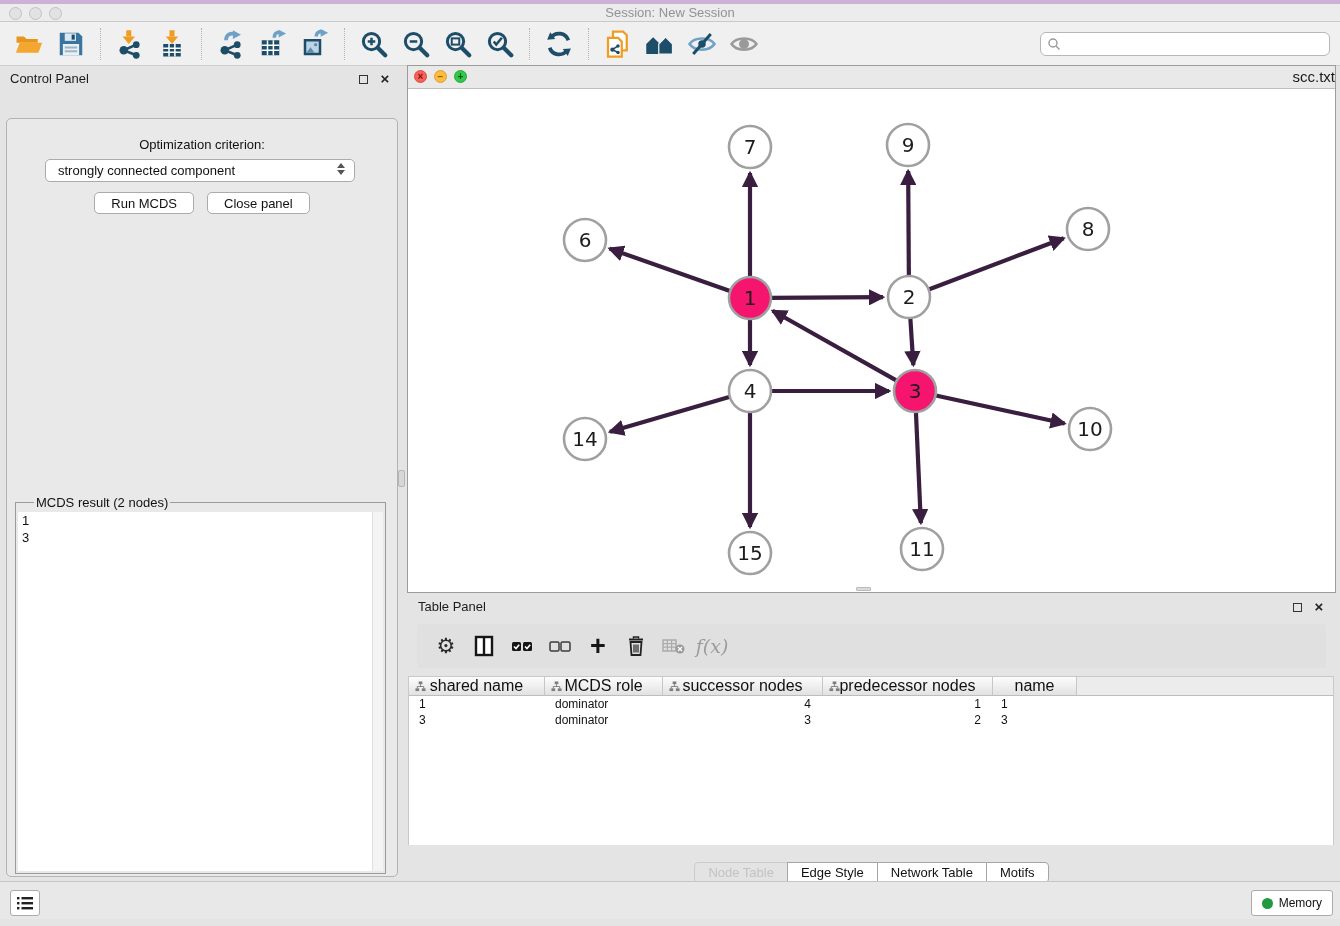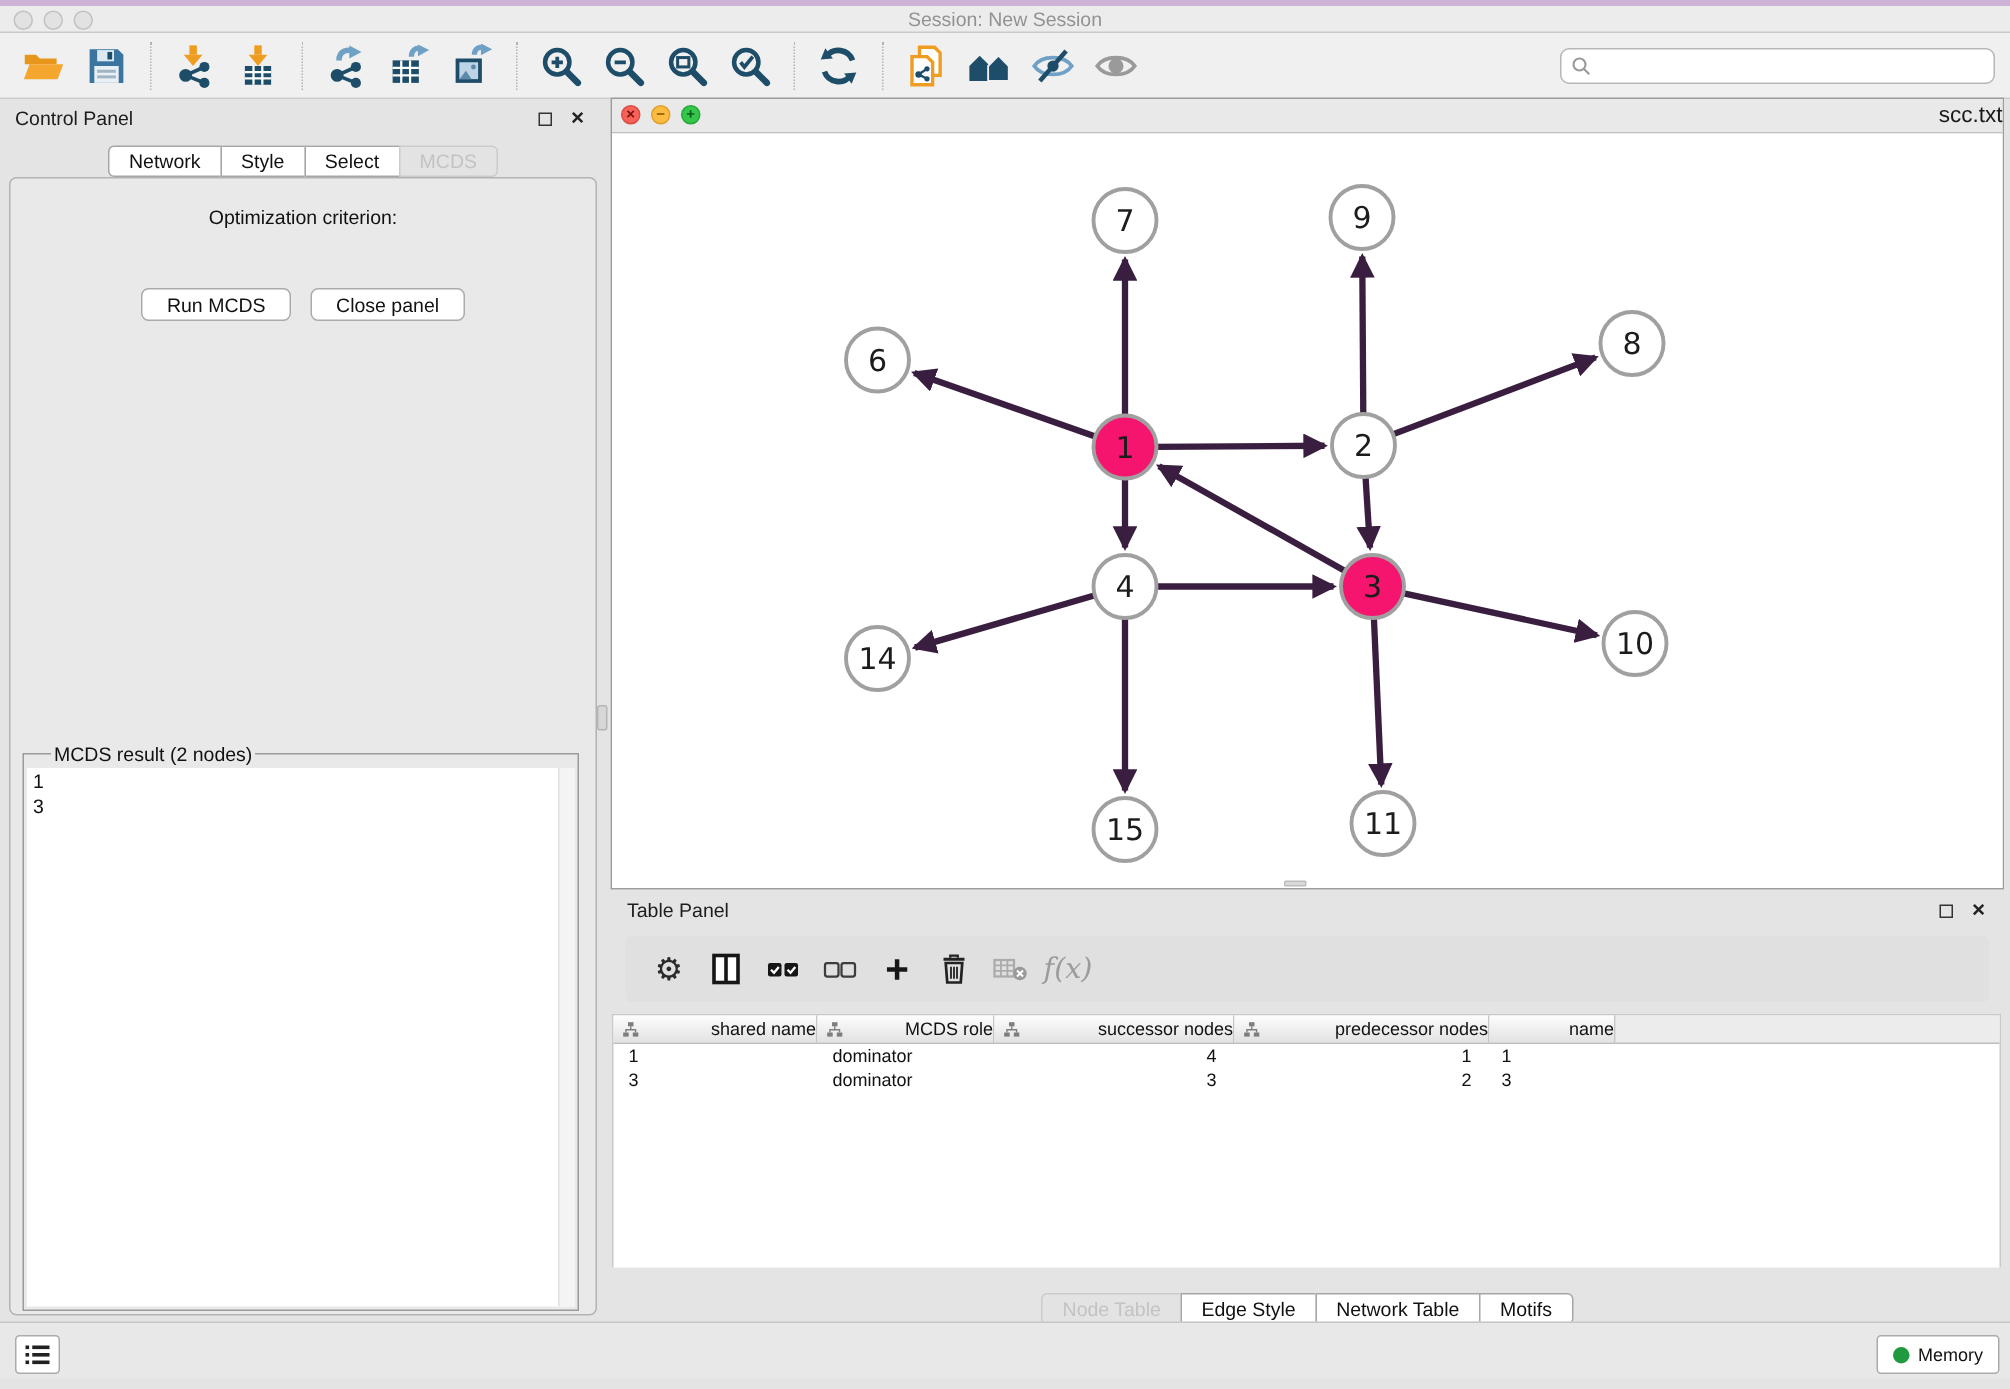--- a/index.html
+++ b/index.html
@@ -87,23 +87,23 @@
   .tp-header { position:absolute; left:11px; top:4px; font-size:13px; color:#1c1c1c; }
   .tp-wc { position:absolute; right:10px; top:5px; display:flex; gap:8px; }
   .tp-toolbar { position:absolute; left:10px; right:10px; top:29px; height:44px; background:#e0e0e0;
                 border-radius:4px; display:flex; align-items:center; padding-left:14px; }
   .tp-tool { width:30px; height:30px; display:flex; align-items:center; justify-content:center; margin-right:8px; }
   .gear-glyph { font-size:21px; color:#2a2a2a; font-family:"DejaVu Sans",sans-serif; }
   .plus-glyph { font-size:27px; font-weight:bold; color:#161616; line-height:26px; }
   .fx-glyph { font-family:"DejaVu Serif",serif; font-style:italic; font-size:19px; color:#9b9b9b; }
   .tbl-wrap { position:absolute; left:1px; right:2px; top:81px; height:169px; background:#fff; border:1px solid #c9c9c9; border-bottom:none;}
   .tbl-head { display:flex; height:19px; }
-  .th-cell { position:relative; display:flex; align-items:center; justify-content:flex-end;
+  .th-cell { position:relative; display:flex; align-items:center; justify-content:center;
              background:linear-gradient(#fdfdfd,#e2e2e2); border-right:1px solid #c6c6c6;
-             border-bottom:1px solid #bdbdbd; font-size:12px; color:#111; }
+             border-bottom:1px solid #bdbdbd; font-size:16px; color:#111; }
   .th-cell svg { position:absolute; left:6px; top:4px; }
   .th-rest { flex:1; background:#ececec; border-bottom:1px solid #bdbdbd; }
   .t-row { display:flex; height:16px; font-size:12px; color:#111; align-items:center; }
   .td { overflow:hidden; white-space:nowrap; }
   .td.l { padding-left:10px; text-align:left; }
   .td.r { padding-right:12px; text-align:right; }
   .tp-tabs { bottom:3px; }
 
   
   .statusbar { position:absolute; left:0; top:881px; width:1340px; height:38px;
@@ -273,38 +273,39 @@
 <div class="control-panel">
   <div class="cp-header">Control Panel</div>
   <div class="cp-wc">
     <span class="wc wc-float">
         <i></i>
       </span>
     <span class="wc wc-close">×</span>
   </div>
   <div class="cp-box">
     <div class="opt-label">Optimization criterion:</div>
+    <div class="criterion">
+      <span>strongly connected component</span>
+      <span class="stepper">
+          <b class="up"></b>
+          <b class="down"></b>
+        </span>
+    </div>
     <div class="cp-buttons">
       <button class="btn">Run MCDS</button>
       <button class="btn">Close panel</button>
     </div>
     <fieldset class="result-box">
       <legend>MCDS result (2 nodes)</legend>
       <div class="result-inner">
         <div class="line">1</div>
         <div class="line">3</div>
         <div class="result-scroll"></div>
       </div>
     </fieldset>
-  </div>
-  <div class="tabs-row cp-tabs">
-    <button class="tab">Network</button>
-    <button class="tab">Style</button>
-    <button class="tab">Select</button>
-    <button class="tab ghost">MCDS</button>
   </div>
 </div>
 
 <div class="v-splitter-nub"></div>
 
 <div class="net-window">
   <div class="net-titlebar">
     <div class="traffic">
       <span class="tl-red">×</span>
       <span class="tl-yellow">−</span>

